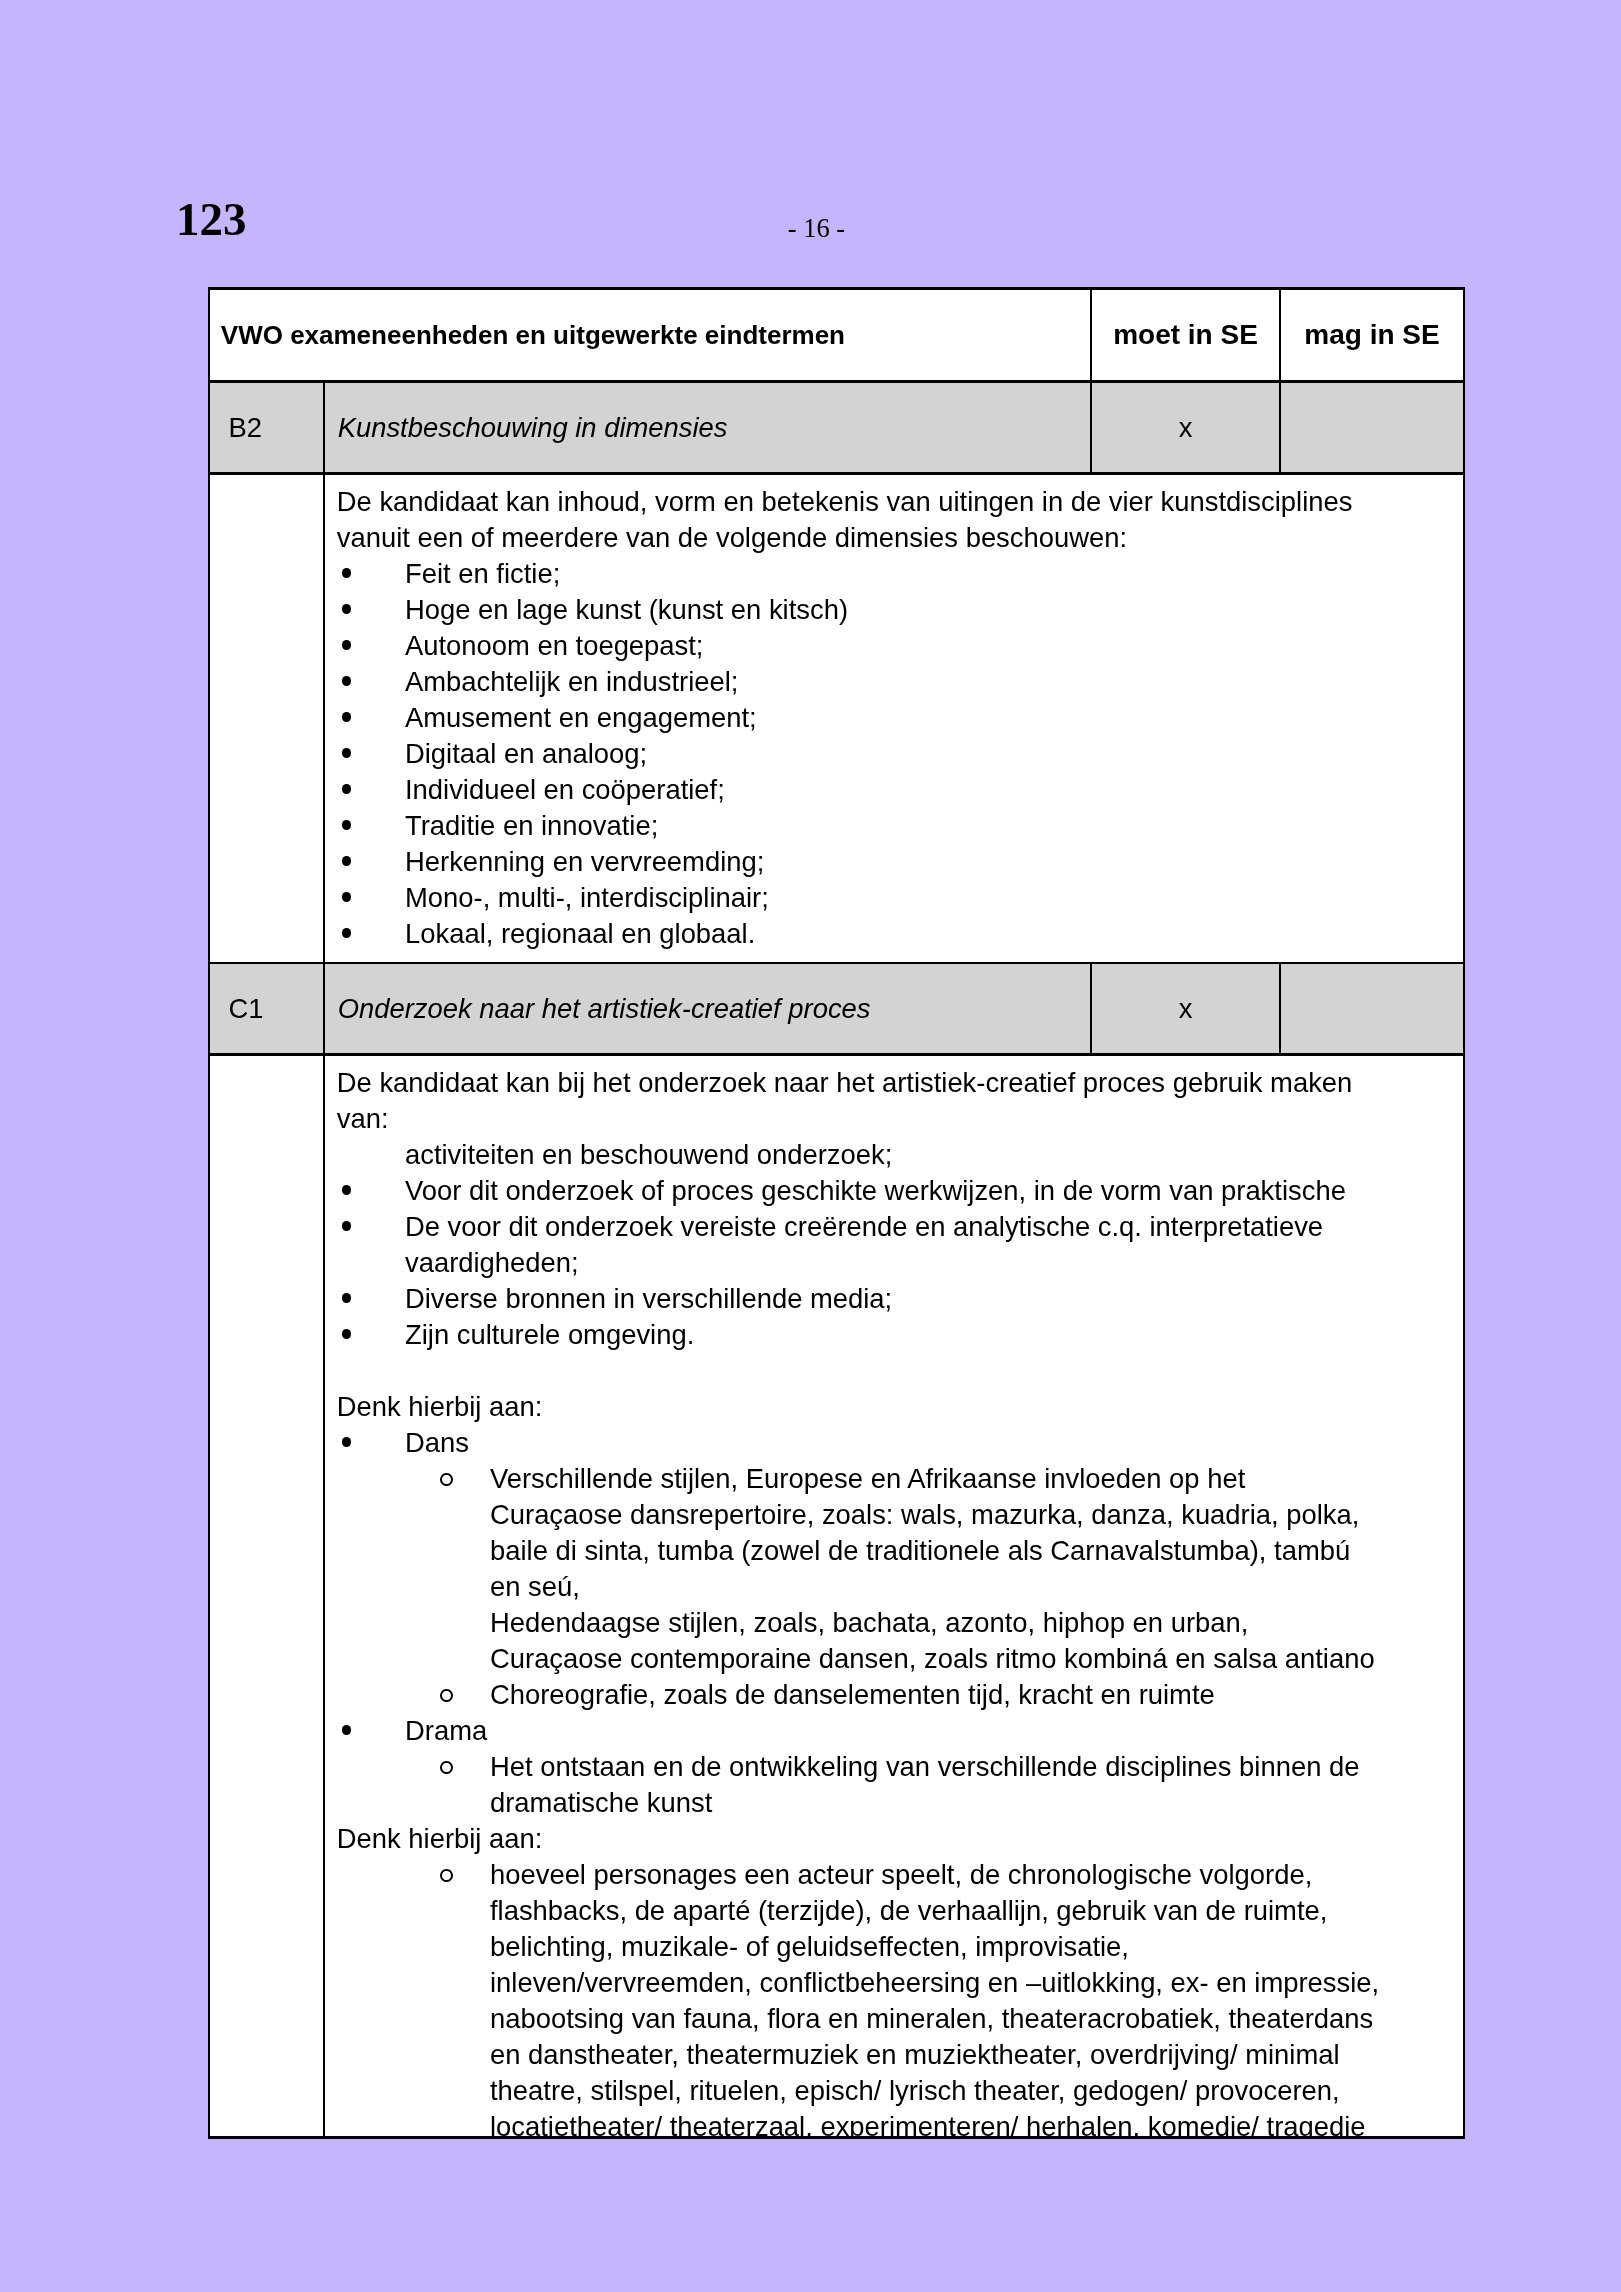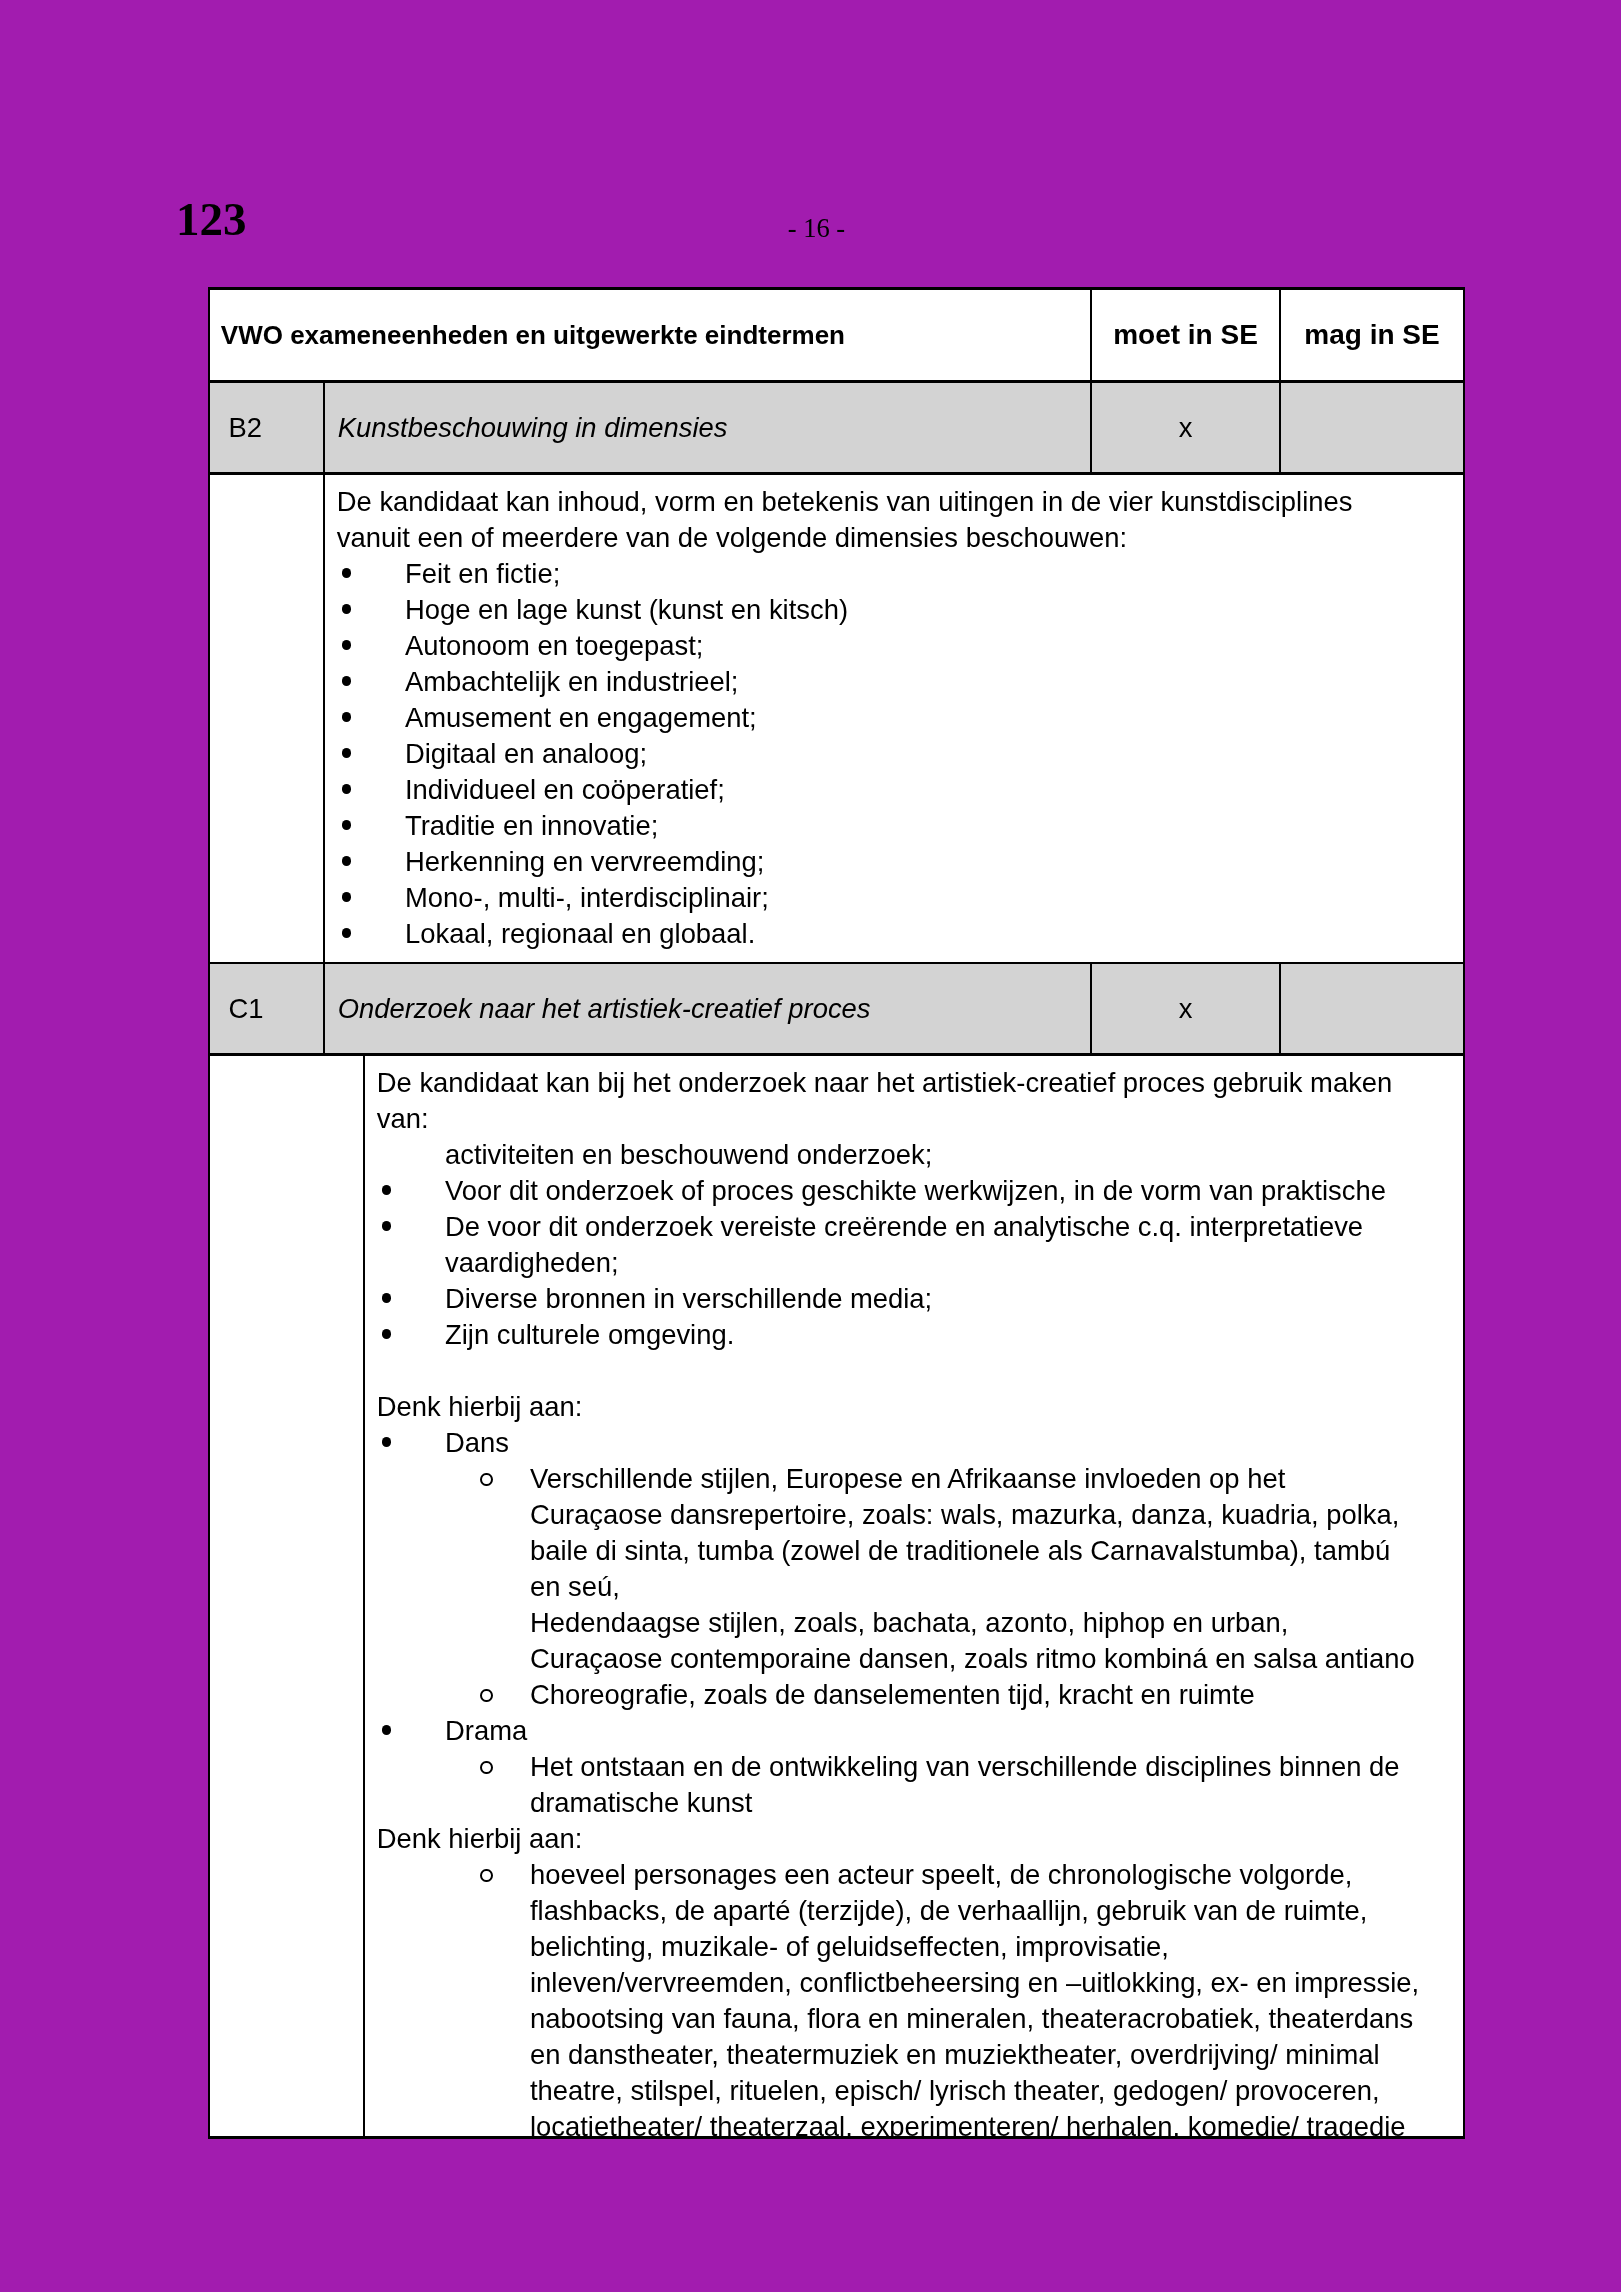--- a/index.html
+++ b/index.html
@@ -1,17 +1,17 @@
 <!DOCTYPE html>
 <html><head>
 <meta charset="utf-8">
 <style>
   html,body { margin:0; padding:0; background:#888; }
   #page {
-    position:relative; width:1621px; height:2293px; background:#a21caf;
+    position:relative; width:1621px; height:2293px; background:#c4b5fd;
     font-family:"Liberation Sans","DejaVu Sans",sans-serif; color:#000;
     overflow:hidden; margin:0 auto;
   }
   #page-number {
     position:absolute; left:176px; top:194px;
     font-family:"Liberation Serif","DejaVu Serif",serif;
     font-weight:bold; font-size:47px; line-height:51px;
   }
   #folio {
     position:absolute; left:0; top:212px; width:1621px; text-align:center;
@@ -34,21 +34,21 @@
     font-weight:bold; font-size:28px;
   }
   .hdr-moet { width:189px; }
   .hdr-mag { flex:1; }
   .gray-row { display:flex; height:92px; border-bottom:3.9px solid #000; background:var(--shade,#d3d3d3); }
   .g-code { width:113px; display:flex; align-items:center; padding-left:18.6px; font-size:27.4px; }
   .g-title { width:767px; border-left:2.9px solid #000; display:flex; align-items:center; padding-left:12.7px; font-size:27.4px;font-style:italic; }
   .g-moet { width:189px; border-left:2.9px solid #000; display:flex; align-items:center; justify-content:center; font-size:27.4px; }
   .g-mag { flex:1; border-left:2.9px solid #000; }
   .content-row { display:flex; border-bottom:2.9px solid #000; overflow:hidden; }
-  .content-row.last { border-bottom:none;gap:40px; }
+  .content-row.last { border-bottom:none; }
   .rowc-b2 .ct-body { height:487px; }
   .rowc-c1 .ct-body { height:1080px; }
   .ct-code { width:113px; }
   .ct-body { flex:1; border-left:2.9px solid #000; padding-top:8.8px; overflow:hidden; }
   .ln { position:relative; white-space:nowrap; font-size:27.4px; height:36px; line-height:36px; }
   .rowc-c1 .ln { height:36px; line-height:36px; }
   .ln-p  { padding-left:11.8px; }
   .ln-b, .ln-bc { padding-left:80px; }
   .ln-b::before {
     content:""; position:absolute; left:16.7px; top:12.7px;

